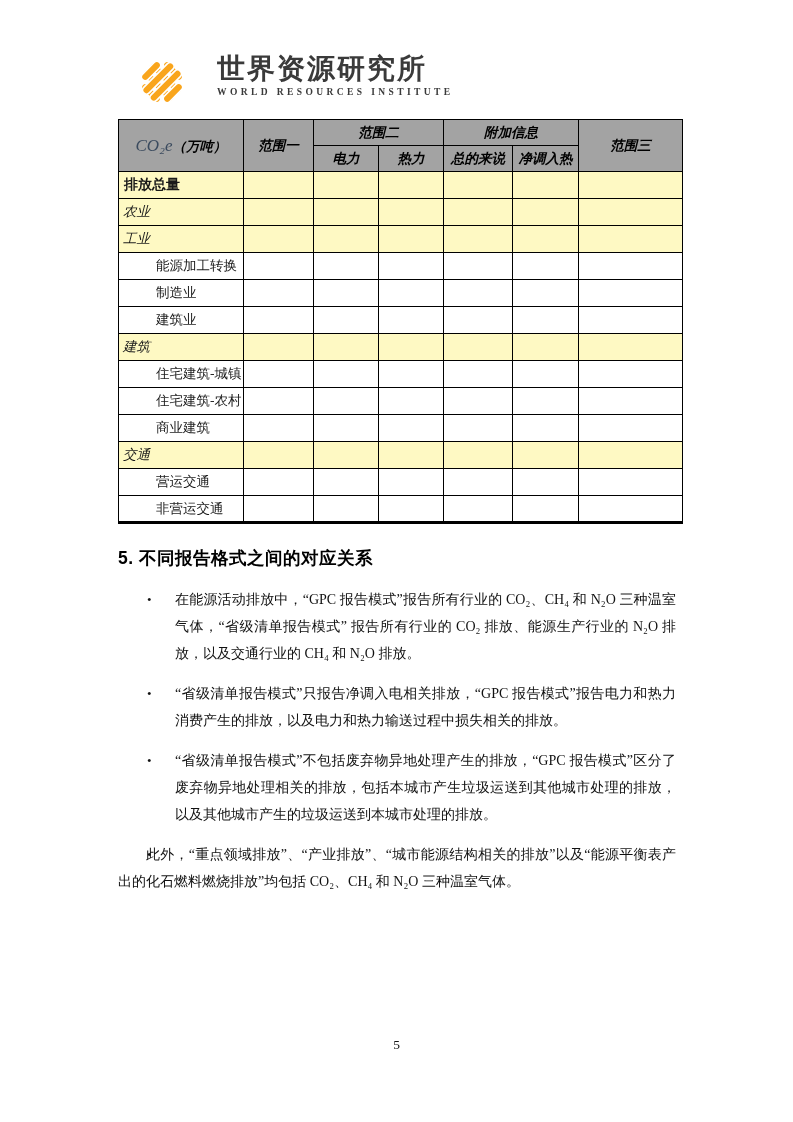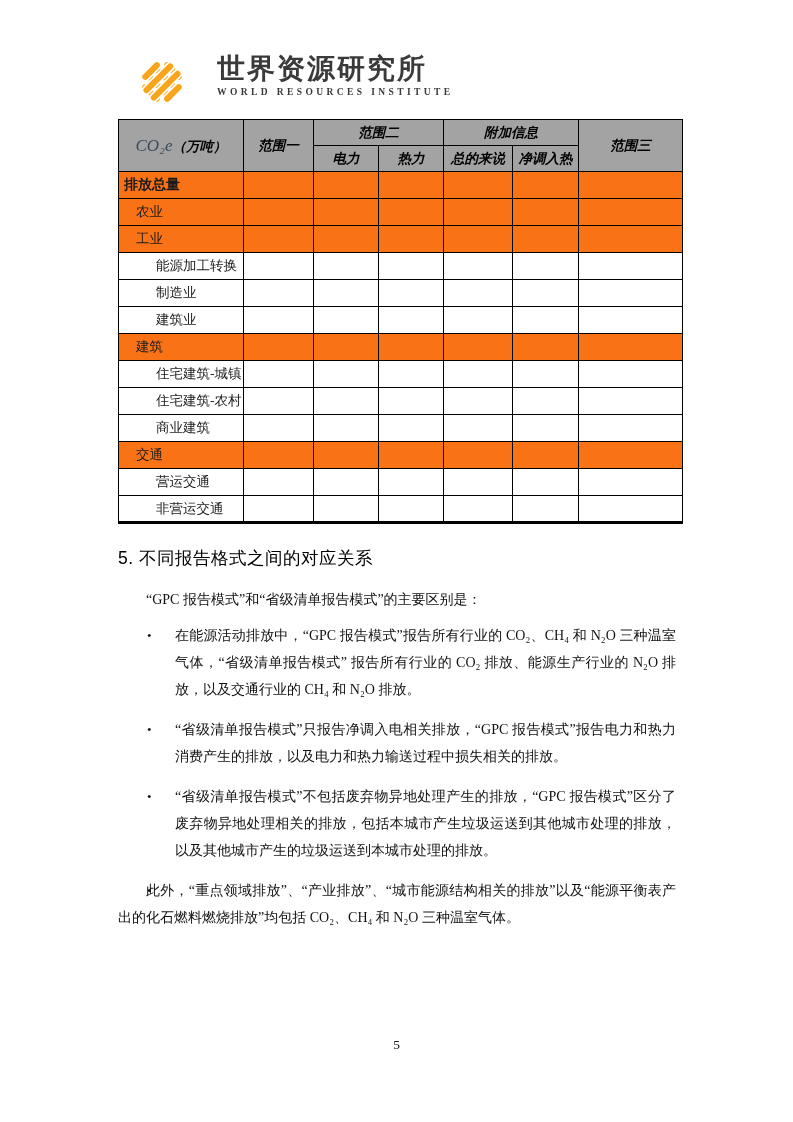--- a/index.html
+++ b/index.html
@@ -69,42 +69,42 @@
     font-style: italic;
   }
   th.corner .co2e {
     font-family: "Liberation Serif", "DejaVu Serif", serif;
     font-weight: normal;
     color: #3a4a5e;
     font-size: 17px;
   }
   th.corner .unit { font-weight: bold; }
   table.emissions tbody td { height: 27px; background: #fff; }
-  table.emissions tbody tr.shaded td { background: #f97316; }
+  table.emissions tbody tr.shaded td { background: #fef9c3; }
   td.label {
     text-align: left;
     font-size: 13.5px;
     font-family: "Liberation Serif", "DejaVu Serif", serif;
     vertical-align: middle;
     color: #1a1a1a;
   }
   td.label.lvl0 {
     font-family: "Liberation Sans", "DejaVu Sans", sans-serif;
     font-weight: bold;
     font-size: 14px;
     padding-left: 5px;
   }
-  td.label.lvl1 { padding-left: 17px; }
+  td.label.lvl1 { padding-left: 4px; font-style: italic; }
   td.label.lvl2 { padding-left: 37px; }
 
   
   h2.section-heading {
     margin: 22px 0 16px;
     font-family: "Liberation Sans", "DejaVu Sans", sans-serif;
-    font-weight: normal;
+    font-weight: bold;
     font-size: 17.5px;
     color: #000;
     letter-spacing: 0.5px;
   }
   .para {
     font-size: 14px;
     line-height: 27px;
     text-align: justify;
     text-indent: 2em;
     margin-bottom: 9px;
@@ -306,21 +306,20 @@
           <td></td>
           <td></td>
           <td></td>
           <td></td>
         </tr>
       </tbody>
   </table>
 
   <h2 class="section-heading">5. 不同报告格式之间的对应关系</h2>
 
-  <p class="para">“GPC 报告模式”和“省级清单报告模式”的主要区别是：</p>
 
   <ul class="bullets" id="bullet-list">
       <li><span class="marker">•</span><span>在能源活动排放中，“GPC 报告模式”报告所有行业的 CO₂、CH₄ 和 N₂O 三种温室气体，“省级清单报告模式” 报告所有行业的 CO₂ 排放、能源生产行业的 N₂O 排放，以及交通行业的 CH₄ 和 N₂O 排放。</span></li>
       <li><span class="marker">•</span><span>“省级清单报告模式”只报告净调入电相关排放，“GPC 报告模式”报告电力和热力消费产生的排放，以及电力和热力输送过程中损失相关的排放。</span></li>
       <li><span class="marker">•</span><span>“省级清单报告模式”不包括废弃物异地处理产生的排放，“GPC 报告模式”区分了废弃物异地处理相关的排放，包括本城市产生垃圾运送到其他城市处理的排放，以及其他城市产生的垃圾运送到本城市处理的排放。</span></li>
       <li><span class="marker">•</span></li>
     </ul>
 
   <p class="para">此外，“重点领域排放”、“产业排放”、“城市能源结构相关的排放”以及“能源平衡表产出的化石燃料燃烧排放”均包括 CO₂、CH₄ 和 N₂O 三种温室气体。</p>
 

